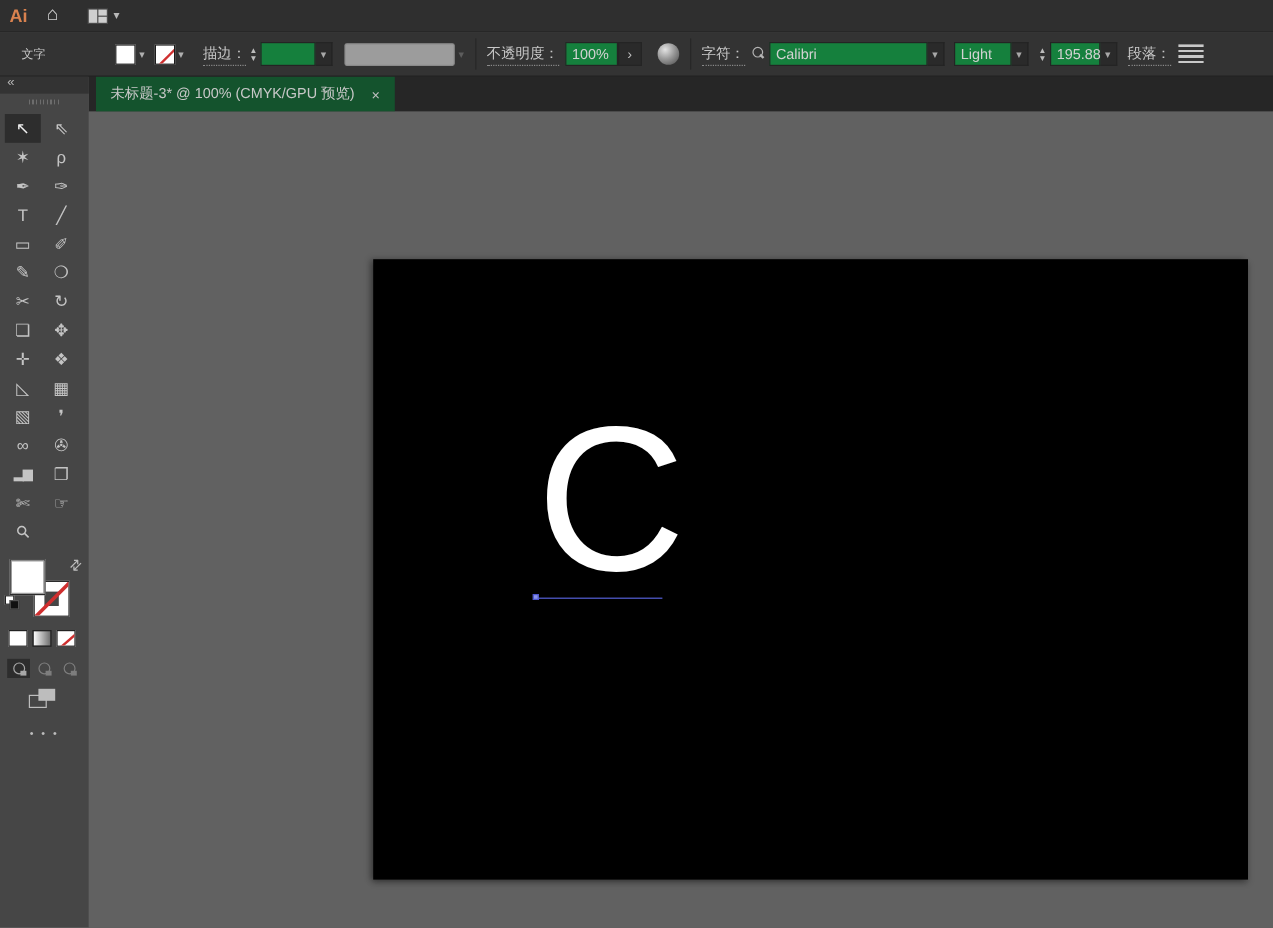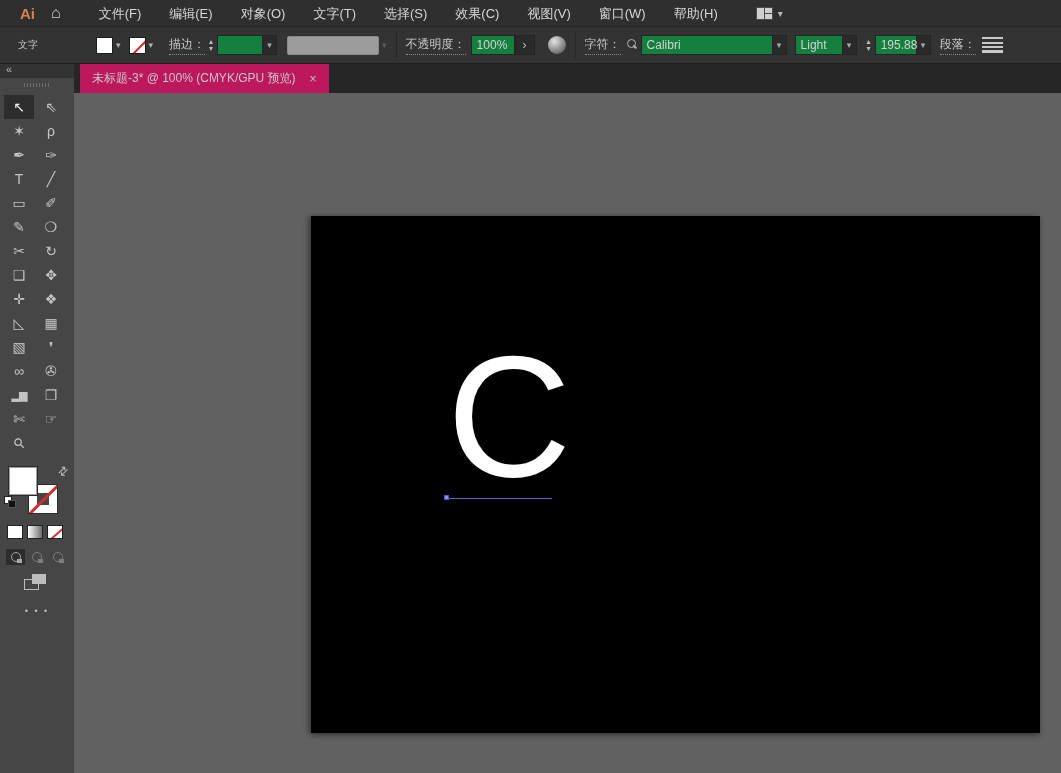--- a/index.html
+++ b/index.html
@@ -2,21 +2,21 @@
 <html><head>
 <meta charset="utf-8">
 <style>
   * { margin:0; padding:0; box-sizing:border-box; }
   html,body { width:1061px; height:773px; overflow:hidden; background:#616161;
     font-family:"Liberation Sans","DejaVu Sans",sans-serif; }
   .window { position:relative; width:1061px; height:773px; }
 
   
   .menubar { position:absolute; left:0; top:0; width:1061px; height:27px;
-    background:#2f2f2f; display:flex; align-items:center; border-bottom:1px solid #262626;padding-left:12px; }
+    background:#2f2f2f; display:flex; align-items:center; border-bottom:1px solid #262626; }
   .logo { color:#d9824f; font-weight:bold; font-size:15px; margin-left:8px; letter-spacing:0; }
   .home-ic { color:#d0d0d0; font-size:16px; margin-left:16px; }
   .menus { display:flex; margin-left:24px; }
   .menu-item { color:#d6d6d6; font-size:13px; padding:0 14px; line-height:27px; cursor:default; }
   .ws { display:flex; align-items:center; margin-left:24px; gap:5px; }
   .ws-grid { position:relative; width:17px; height:13px; background:#4a4a4a; display:inline-block; }
   .ws-grid i { position:absolute; background:#cfcfcf; }
   .ws-grid i:nth-child(1){ left:1px; top:1px; width:7px; height:11px; }
   .ws-grid i:nth-child(2){ left:9px; top:1px; width:7px; height:5px; }
   .ws-grid i:nth-child(3){ left:9px; top:7px; width:7px; height:5px; }
@@ -47,21 +47,21 @@
   .magnifier { position:relative; width:12px; height:12px; margin:0 3px 0 5px; }
   .magnifier:before { content:""; position:absolute; left:1px; top:0; width:7px; height:7px;
     border:1.5px solid #b5b5b5; border-radius:50%; }
   .magnifier:after { content:""; position:absolute; left:7px; top:7px; width:4px; height:1.5px;
     background:#b5b5b5; transform:rotate(45deg); }
   .align-ic { width:21px; height:16px; margin-left:6px;
     background:repeating-linear-gradient(#c9c9c9 0 2px, transparent 2px 4.5px); }
 
   
   .tabstrip { position:absolute; left:74px; top:64px; width:987px; height:29px; background:#262626; }
-  .tab { position:absolute; left:6px; top:0; height:29px; background:#be185d; display:flex;
+  .tab { position:absolute; left:6px; top:0; height:29px; background:#14532d; display:flex;
     align-items:center; padding:0 12px; gap:14px; }
   .tab-title { color:#c8c8c8; font-size:12px; }
   .tab-close { color:#c0c0c0; font-size:12px; cursor:default; }
 
   
   .leftcol { position:absolute; left:0; top:64px; width:74px; height:709px; background:#464646; }
   .leftcol-top { position:absolute; left:0; top:0; width:74px; height:14px; background:#333; }
   .collapse { position:absolute; left:6px; top:-1px; color:#b8b8b8; font-size:11px; }
   .grip { position:absolute; left:50%; top:19px; transform:translateX(-50%); width:26px; height:4px;
     background:repeating-linear-gradient(90deg, #6d6d6d 0 1px, transparent 1px 3px); }
@@ -121,31 +121,20 @@
     border:1px solid #4b55cf; }
 </style>
 </head>
 <body>
 
 <div class="window" data-name="illustrator-window">
 
   <div class="menubar" data-name="menu-bar">
     <span class="logo" data-name="app-logo">Ai</span>
     <span class="home-ic" data-name="home-icon">⌂</span>
-    <nav class="menus" id="menu-items" data-name="menu-items">
-        <span class="menu-item" data-name="menu-item-0">文件(F)</span>
-        <span class="menu-item" data-name="menu-item-1">编辑(E)</span>
-        <span class="menu-item" data-name="menu-item-2">对象(O)</span>
-        <span class="menu-item" data-name="menu-item-3">文字(T)</span>
-        <span class="menu-item" data-name="menu-item-4">选择(S)</span>
-        <span class="menu-item" data-name="menu-item-5">效果(C)</span>
-        <span class="menu-item" data-name="menu-item-6">视图(V)</span>
-        <span class="menu-item" data-name="menu-item-7">窗口(W)</span>
-        <span class="menu-item" data-name="menu-item-8">帮助(H)</span>
-      </nav>
     <span class="ws" data-name="workspace-switcher">
       <span class="ws-grid" data-name="workspace-layout-icon">
           <i></i>
           <i></i>
           <i></i>
         </span>
       <span class="caret" data-name="chevron-down-icon">▾</span>
     </span>
   </div>
 

